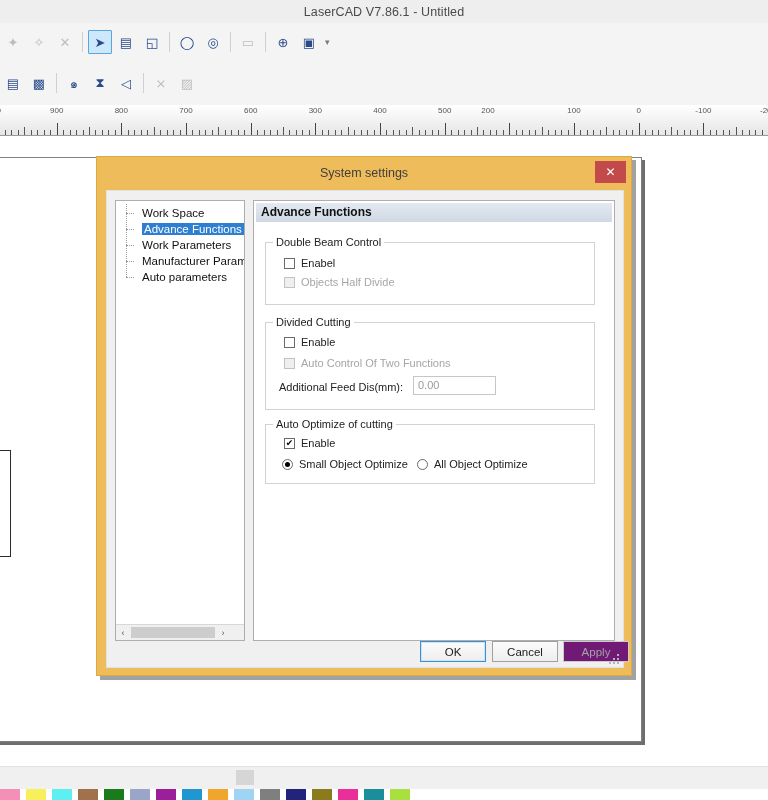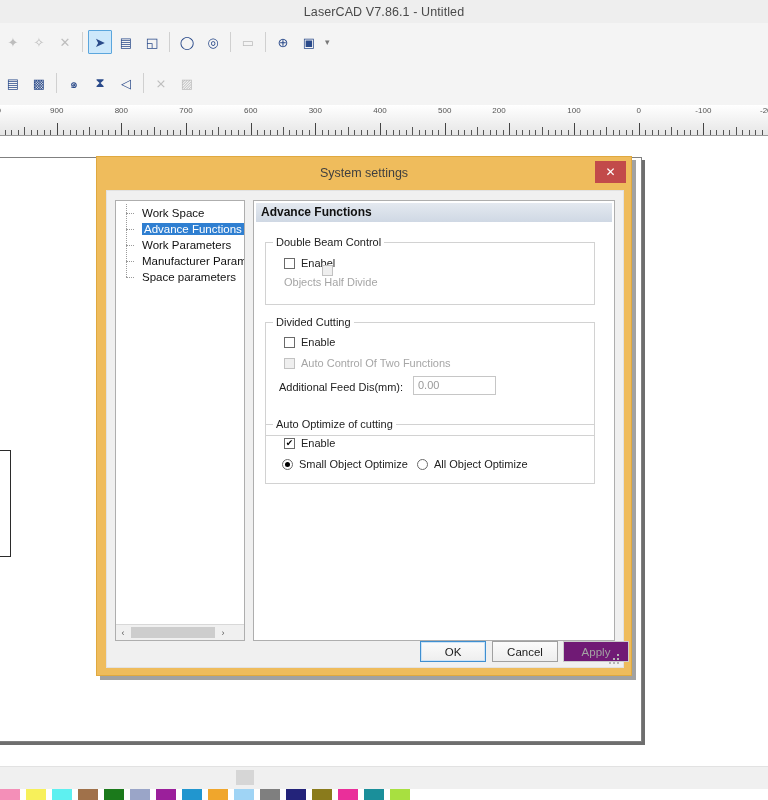--- a/index.html
+++ b/index.html
@@ -292,21 +292,21 @@
     <div class="rtick" style="left: 451.133px; height: 5px; background: rgb(85, 85, 85);"></div>
     <div class="rtick" style="left: 457.6px; height: 5px; background: rgb(85, 85, 85);"></div>
     <div class="rtick" style="left: 464.067px; height: 5px; background: rgb(85, 85, 85);"></div>
     <div class="rtick" style="left: 470.533px; height: 5px; background: rgb(85, 85, 85);"></div>
     <div class="rtick" style="left: 477px; height: 8px; background: rgb(85, 85, 85);"></div>
     <div class="rtick" style="left: 483.467px; height: 5px; background: rgb(85, 85, 85);"></div>
     <div class="rtick" style="left: 489.933px; height: 5px; background: rgb(85, 85, 85);"></div>
     <div class="rtick" style="left: 496.4px; height: 5px; background: rgb(85, 85, 85);"></div>
     <div class="rtick" style="left: 502.867px; height: 5px; background: rgb(85, 85, 85);"></div>
     <div class="rtick" style="left: 509.333px; height: 12px; background: rgb(68, 68, 68);"></div>
-    <div class="rlab" style="left: 499px;">200</div>
+    <div class="rlab" style="left: 488px;">200</div>
     <div class="rtick" style="left: 515.8px; height: 5px; background: rgb(85, 85, 85);"></div>
     <div class="rtick" style="left: 522.267px; height: 5px; background: rgb(85, 85, 85);"></div>
     <div class="rtick" style="left: 528.733px; height: 5px; background: rgb(85, 85, 85);"></div>
     <div class="rtick" style="left: 535.2px; height: 5px; background: rgb(85, 85, 85);"></div>
     <div class="rtick" style="left: 541.667px; height: 8px; background: rgb(85, 85, 85);"></div>
     <div class="rtick" style="left: 548.133px; height: 5px; background: rgb(85, 85, 85);"></div>
     <div class="rtick" style="left: 554.6px; height: 5px; background: rgb(85, 85, 85);"></div>
     <div class="rtick" style="left: 561.067px; height: 5px; background: rgb(85, 85, 85);"></div>
     <div class="rtick" style="left: 567.533px; height: 5px; background: rgb(85, 85, 85);"></div>
     <div class="rtick" style="left: 574px; height: 12px; background: rgb(68, 68, 68);"></div>
@@ -364,45 +364,45 @@
   </div>
 
   <div class="dlg-body">
 
     <div class="treepane">
       <div class="tree-list" id="treelist">
           <div class="tree-item"><span class="dash"></span><span class="lbl">Work Space</span></div>
           <div class="tree-item sel"><span class="dash"></span><span class="lbl">Advance Functions</span></div>
           <div class="tree-item"><span class="dash"></span><span class="lbl">Work Parameters</span></div>
           <div class="tree-item"><span class="dash"></span><span class="lbl">Manufacturer Paramet</span></div>
-          <div class="tree-item last"><span class="dash"></span><span class="lbl">Space parameters</span></div>
+          <div class="tree-item last"><span class="dash"></span><span class="lbl">Auto parameters</span></div>
         </div>
       <div class="tree-sb">
         <div class="sb-arr">‹</div>
         <div class="sb-thumb" style="width:84px;"></div>
         <div class="sb-arr">›</div>
       </div>
     </div>
 
     <div class="rightpane">
       <div class="pane-head">Advance Functions</div>
 
       <div class="gbox" style="left:11px;top:41px;width:330px;height:63px;">
         <span class="gbox-cap">Double Beam Control</span>
         <div class="chk-row" style="left:18px;top:14px;">
           <span class="chk"></span>
           <span>Enabel</span>
         </div>
-        <div class="chk-row row-dis" style="left:18px;top:22px;flex-direction:column;">
+        <div class="chk-row row-dis" style="left:18px;top:33px;">
           <span class="chk dis"></span>
           <span>Objects Half Divide</span>
         </div>
       </div>
 
-      <div class="gbox" style="left:11px;top:121px;width:330px;height:114px;">
+      <div class="gbox" style="left:11px;top:121px;width:330px;height:88px;">
         <span class="gbox-cap">Divided Cutting</span>
         <div class="chk-row" style="left:18px;top:13px;">
           <span class="chk"></span>
           <span>Enable</span>
         </div>
         <div class="chk-row row-dis" style="left:18px;top:34px;">
           <span class="chk dis"></span>
           <span>Auto Control Of Two Functions</span>
         </div>
         <span class="fld-lbl" style="left:13px;top:58px;">Additional Feed Dis(mm):</span>

